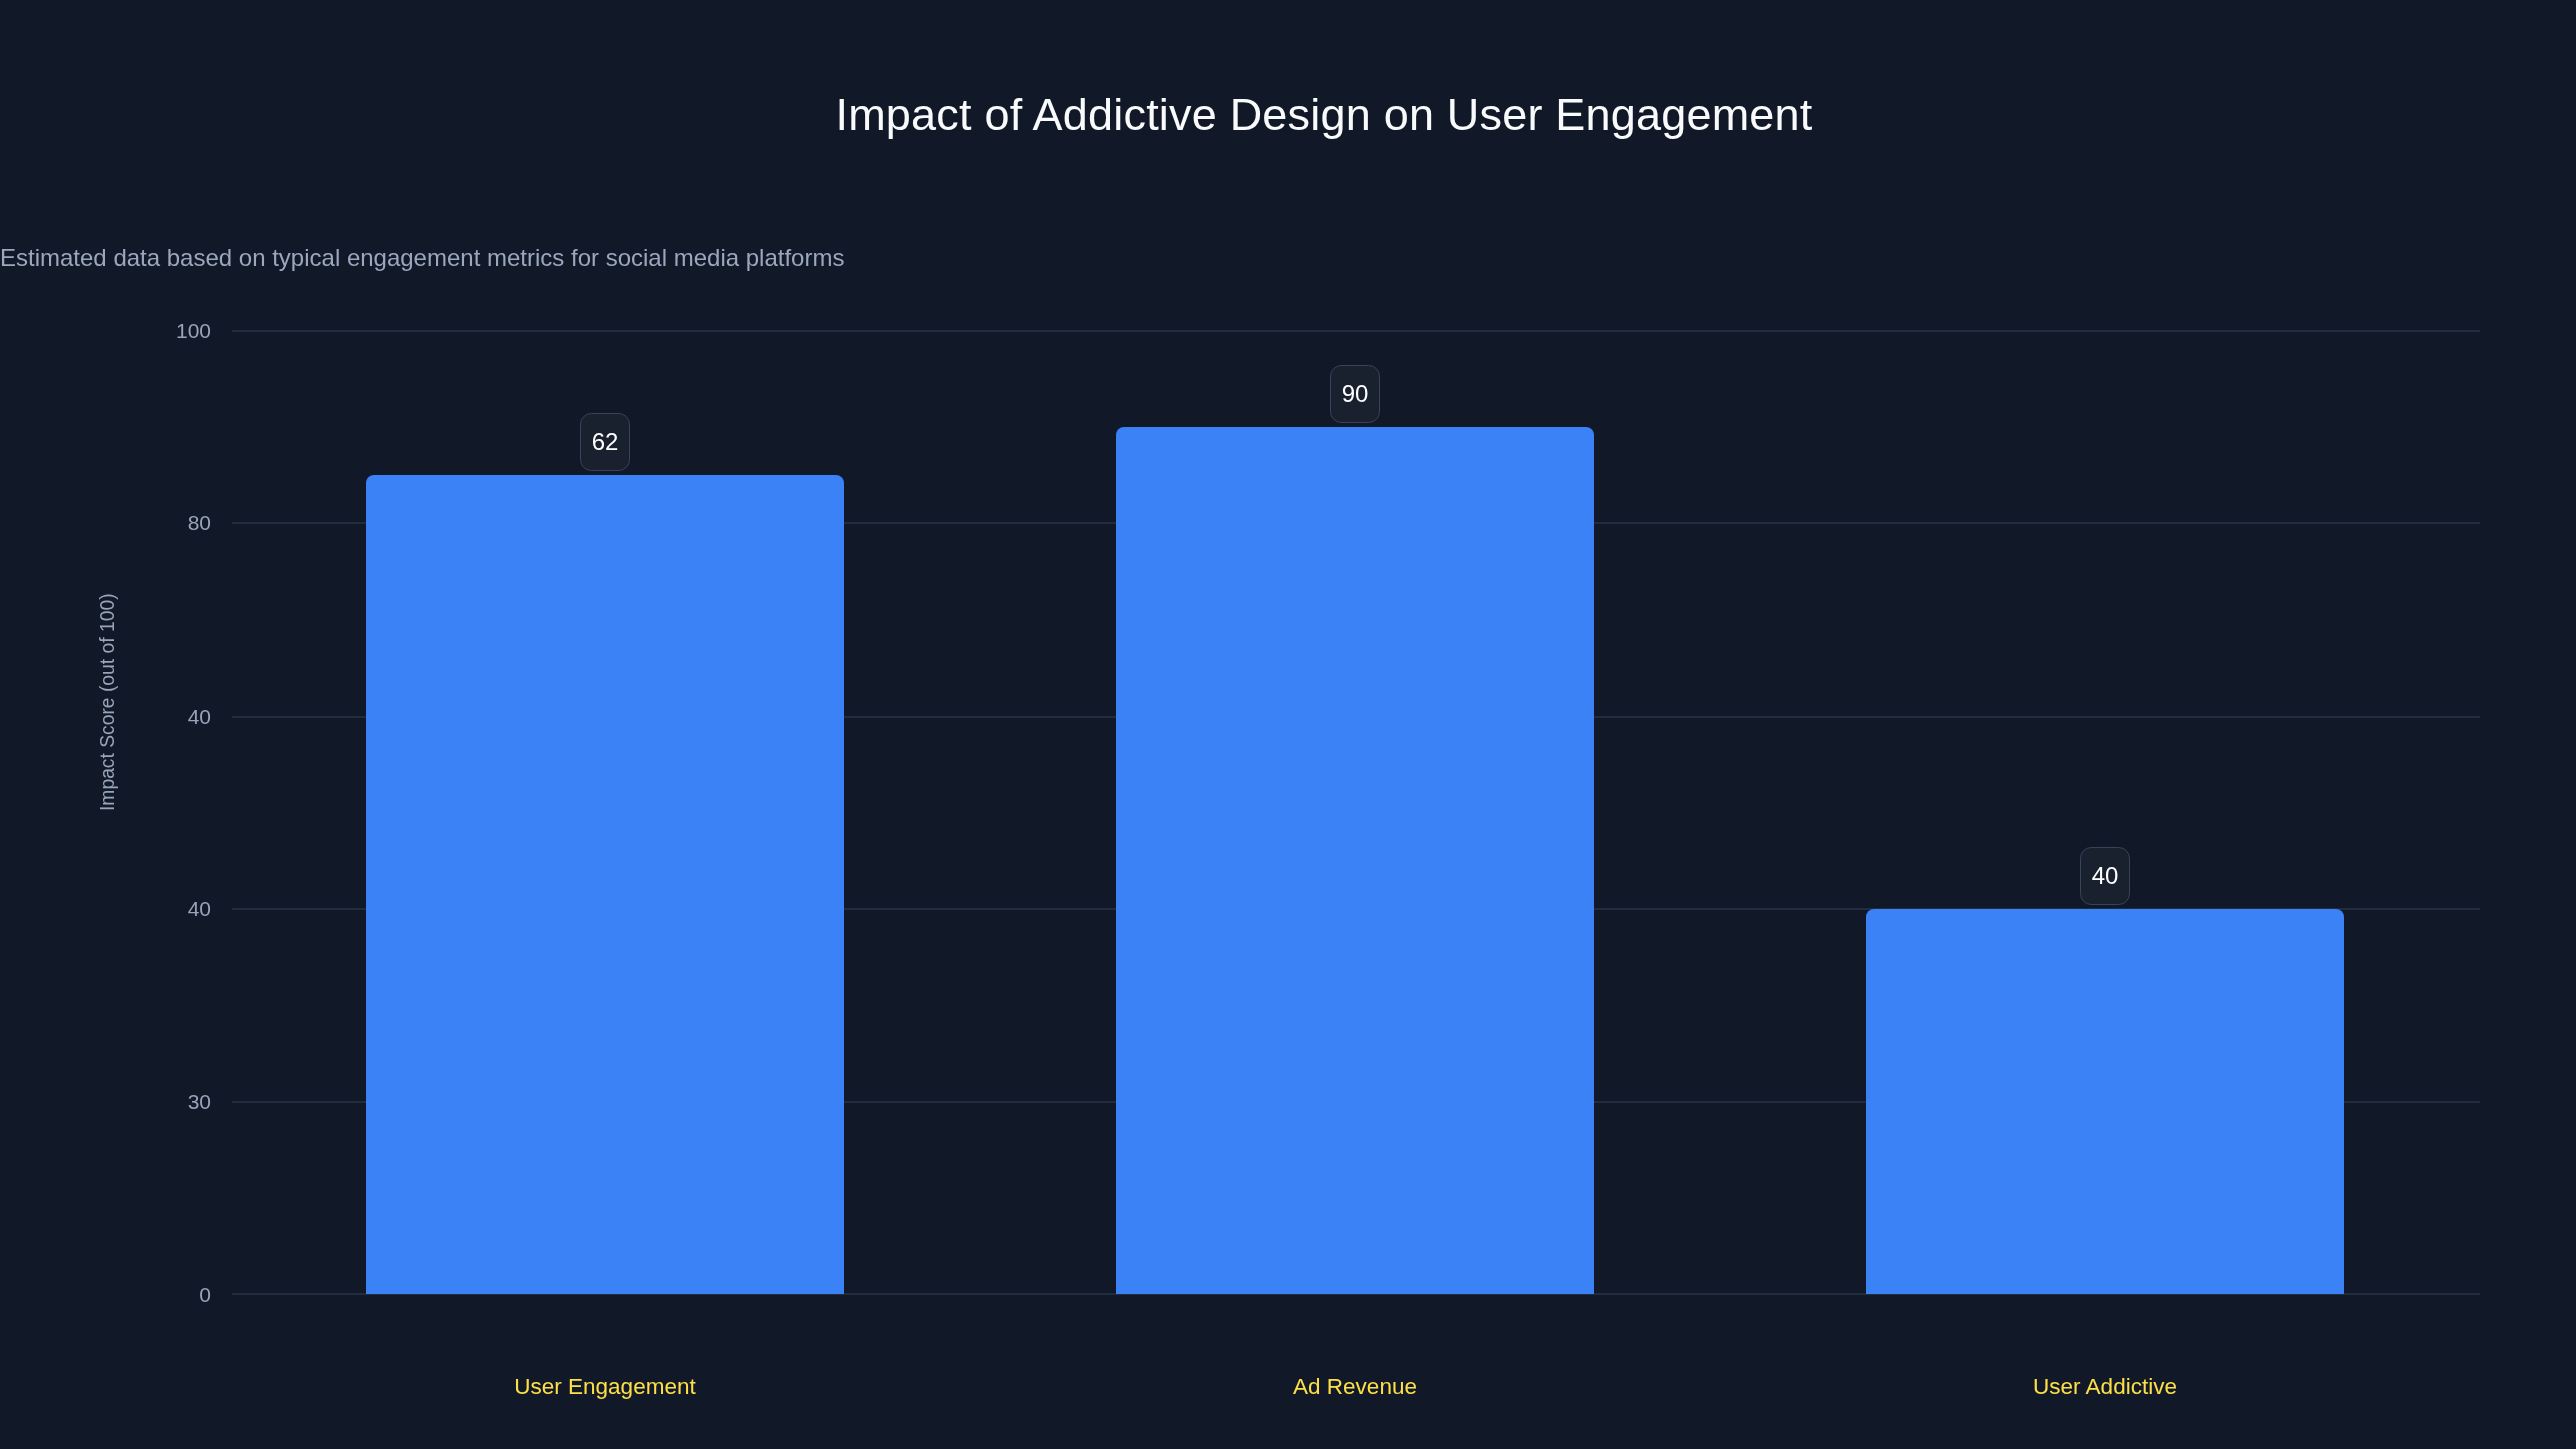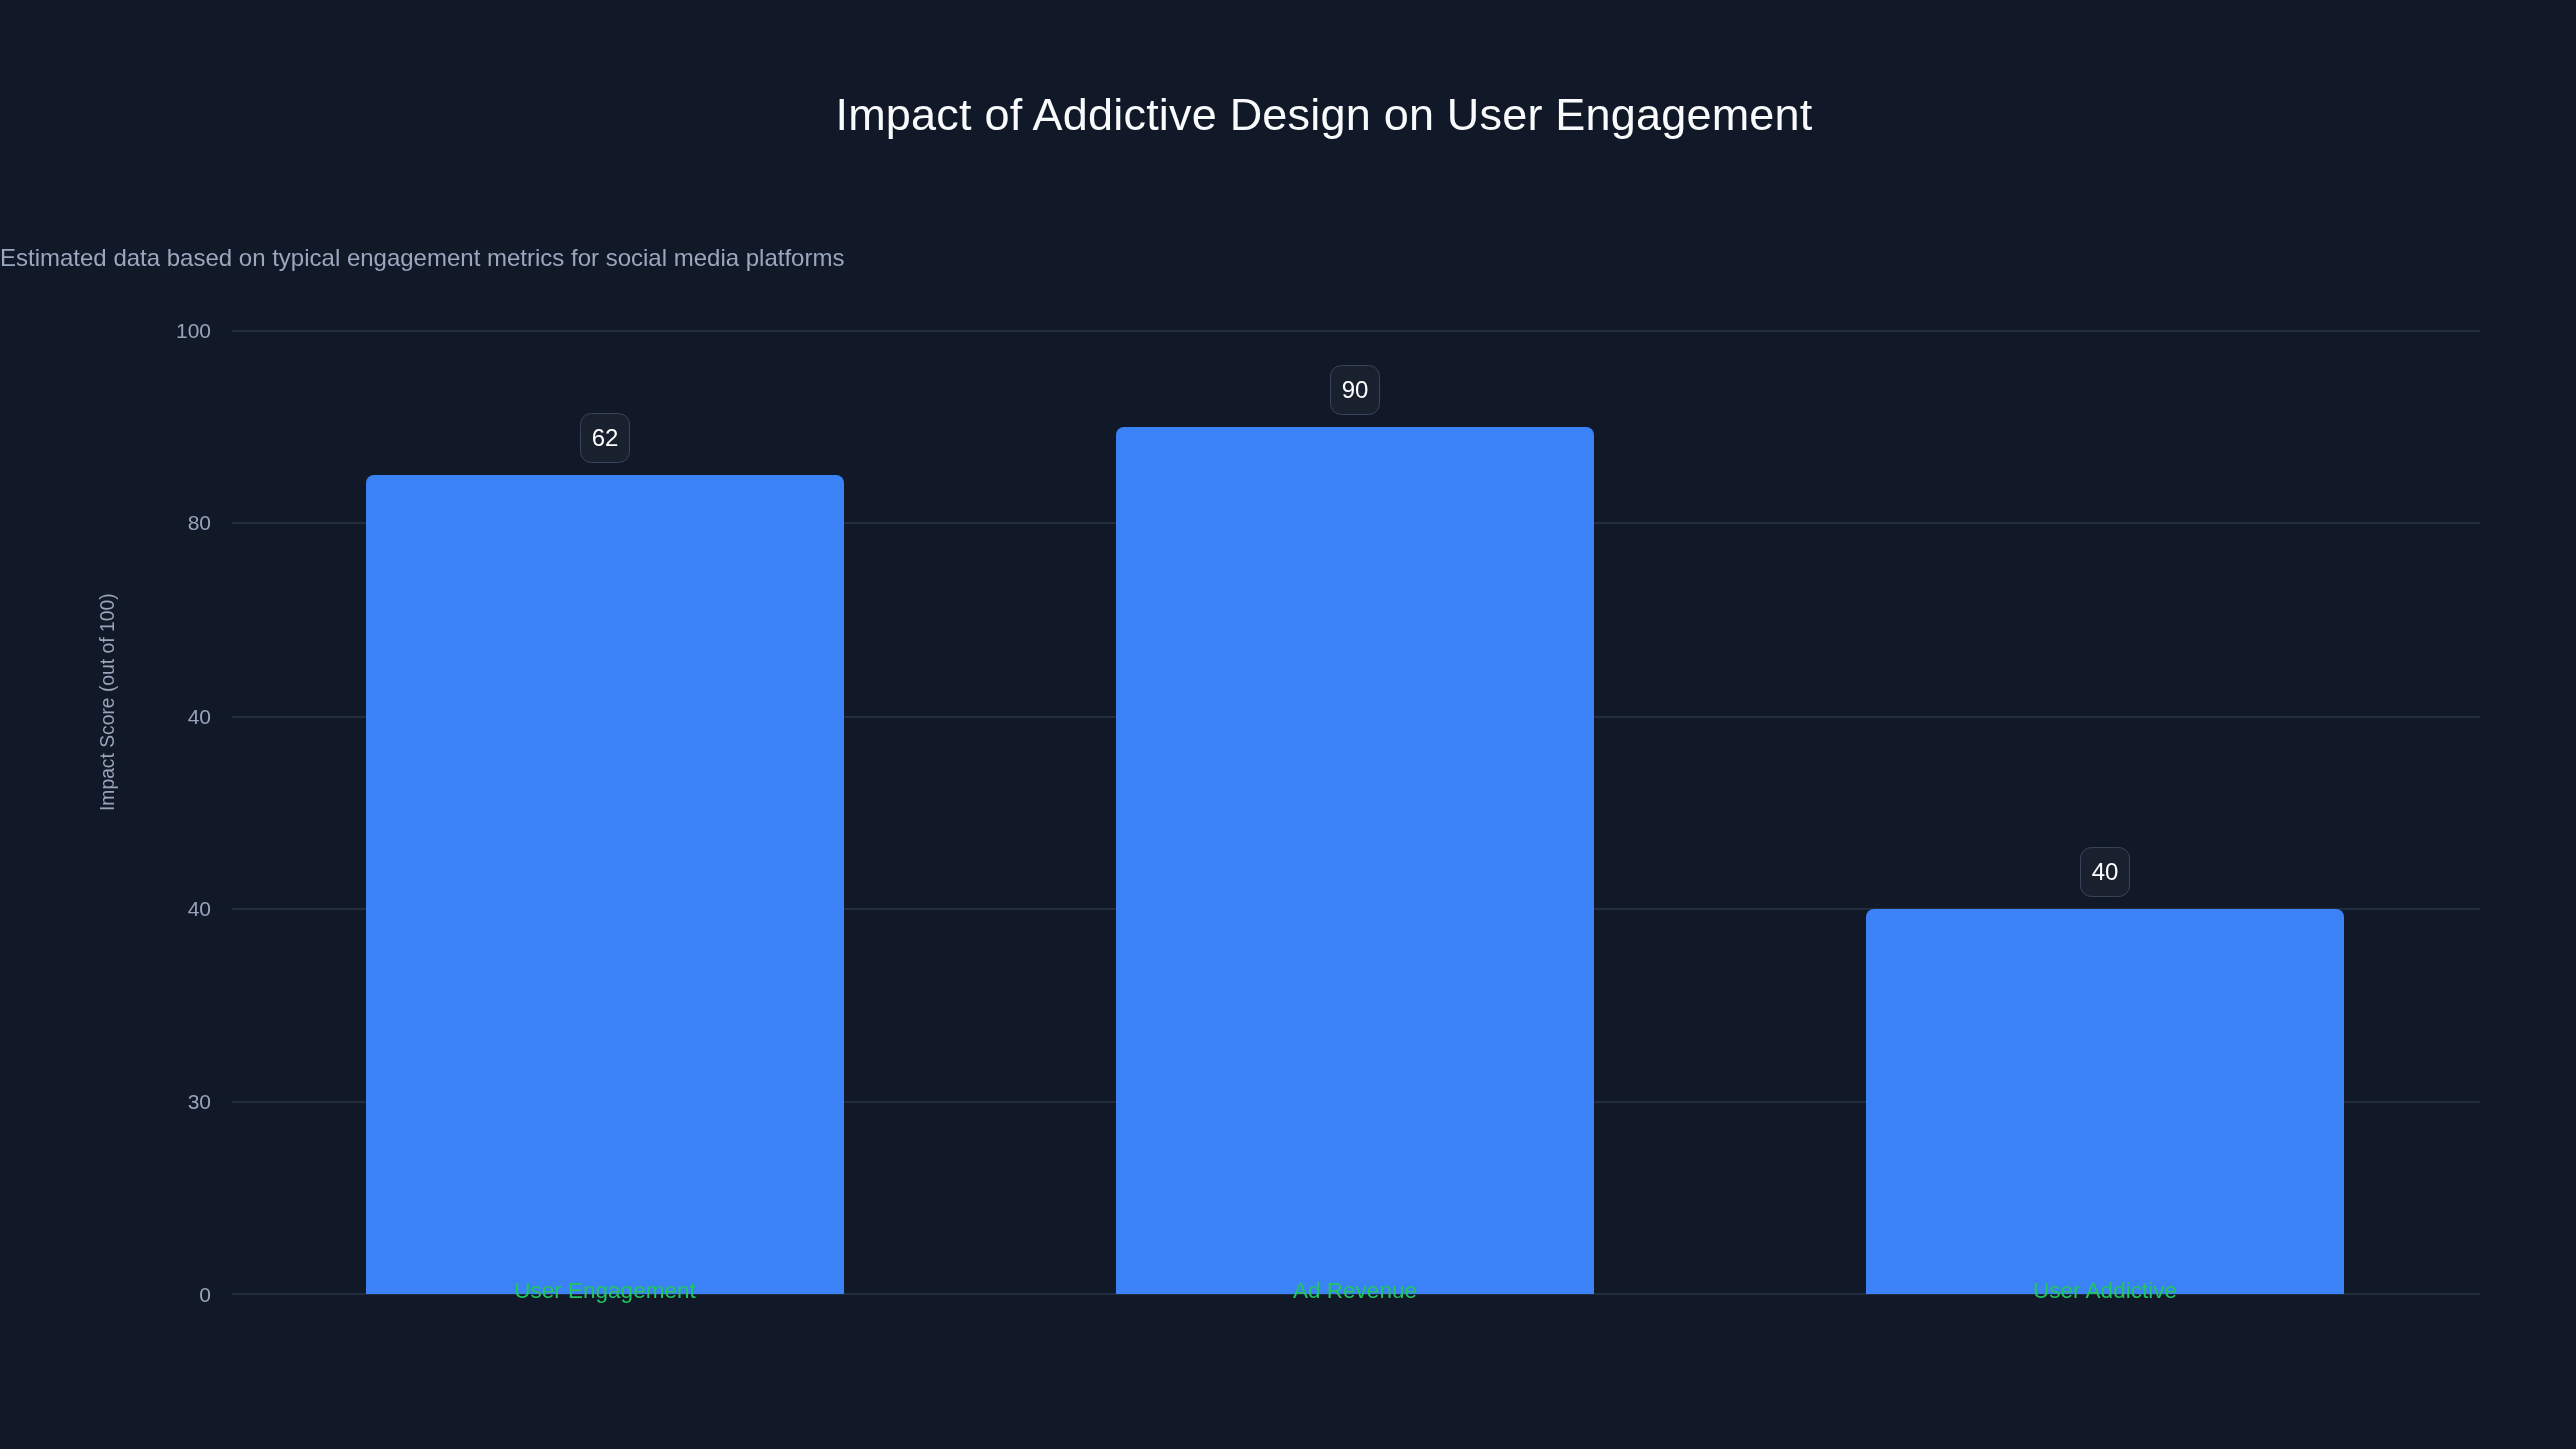--- a/index.html
+++ b/index.html
@@ -107,37 +107,37 @@
   }
 
   
   .value-badge {
     position: absolute;
     transform: translateX(-50%);
     display: flex;
     align-items: center;
     justify-content: center;
     min-width: 50px;
-    height: 50px;
+    height: 58px;
     padding: 0 3px;
     box-sizing: border-box;
     background: #19212f;
     border: 1.6px solid #39445a;
     border-radius: 11.3px;
     color: #ffffff;
     font-size: 24px;
     line-height: 1;
   }
 
   
   .x-label {
     position: absolute;
-    top: 1280px;
+    top: 1376px;
     transform: translateX(-50%);
-    color: #22c55e;
+    color: #fde047;
     font-size: 22.5px;
     line-height: 1;
     white-space: nowrap;
   }
 </style>
 </head>
 <body>
 
 <div class="chart-root" style="background: rgb(17, 24, 39);">
 

